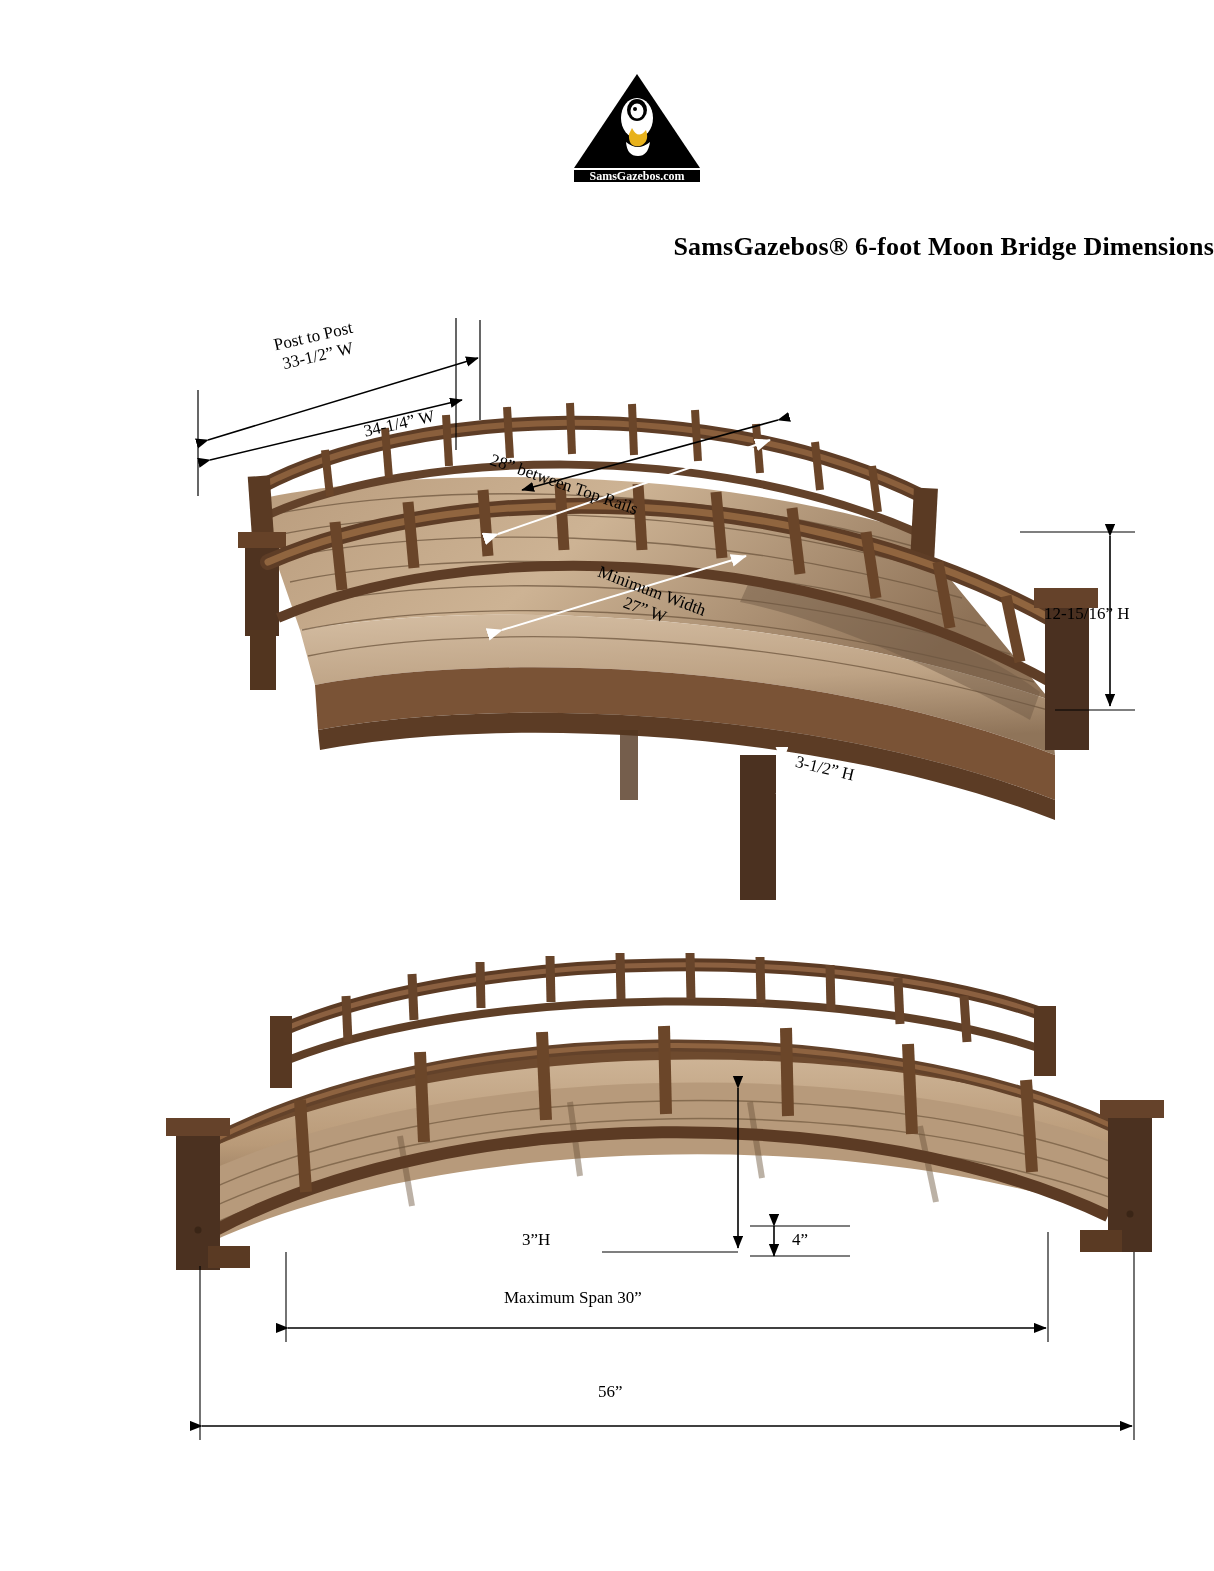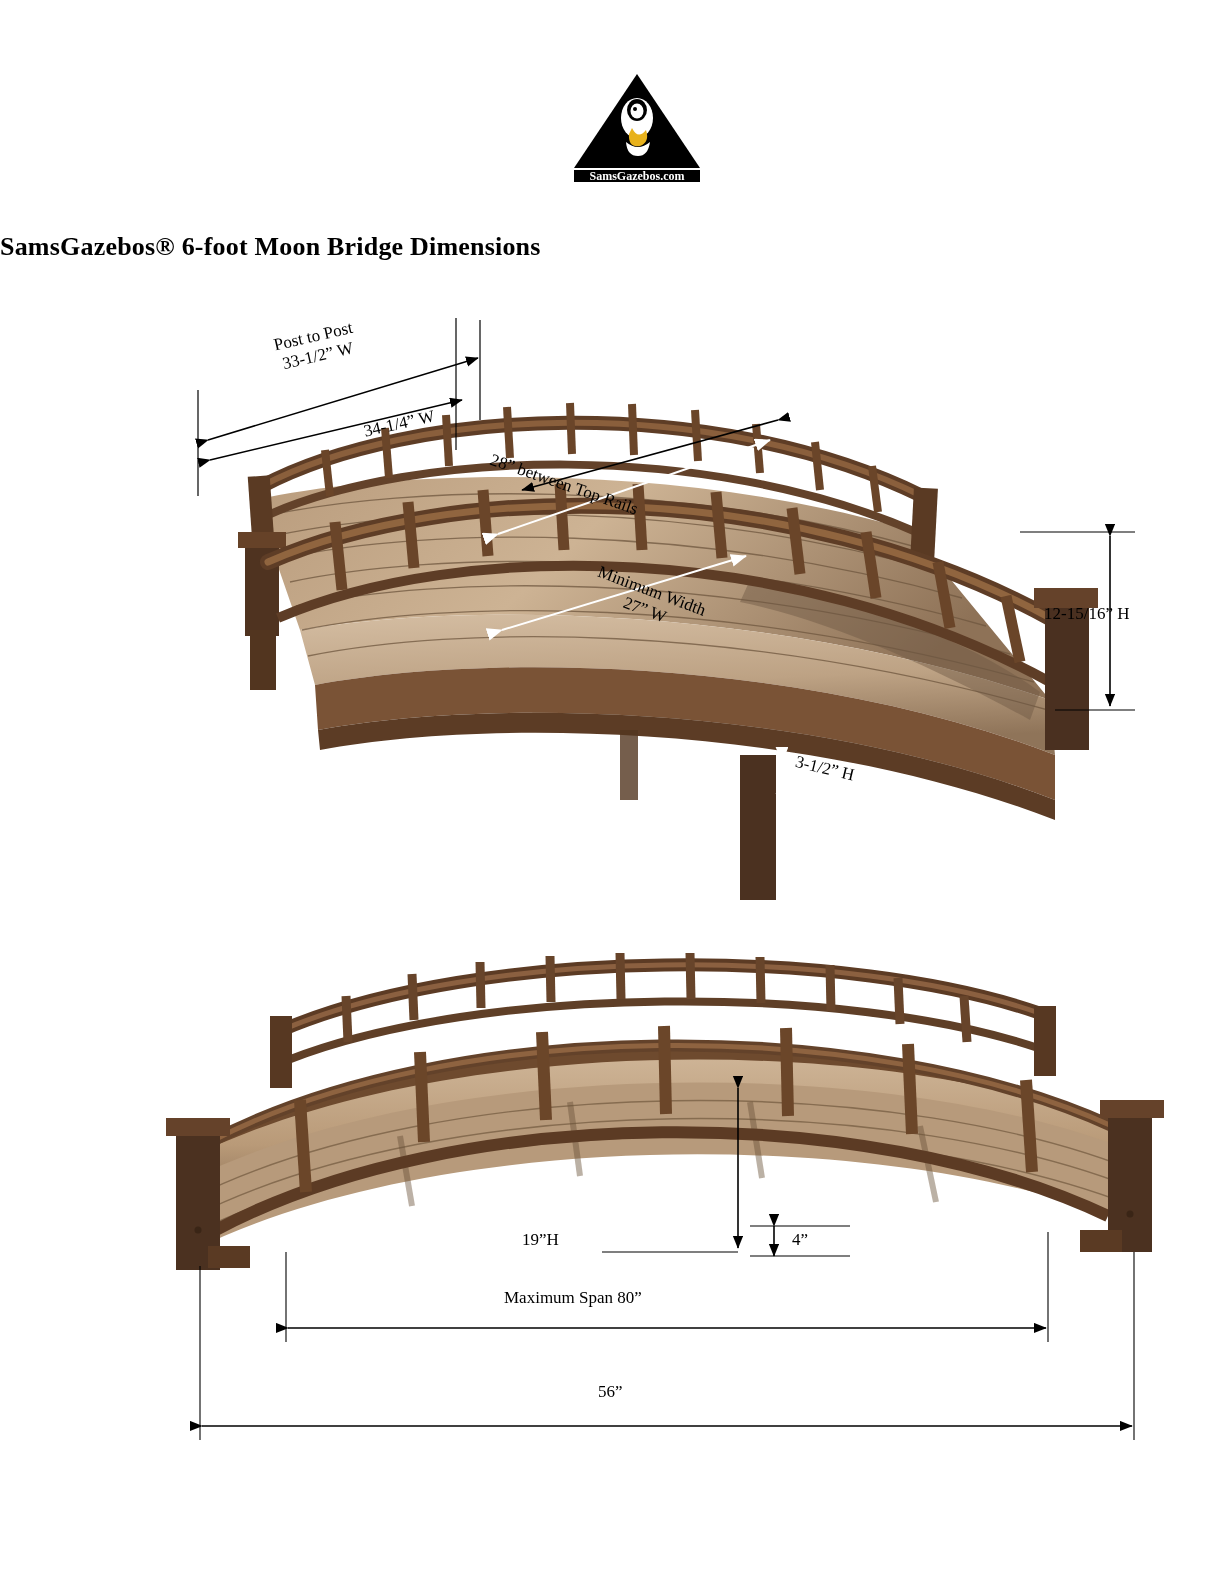--- a/index.html
+++ b/index.html
@@ -25,21 +25,21 @@
     height: 115px;
   }
   #logo .logo-svg { display: block; }
 
   
   #page-title {
     position: absolute;
     left: 0;
     top: 232px;
     width: 1214px;
-    text-align: left;
+    text-align: right;
     font-size: 26px;
     font-weight: bold;
     letter-spacing: 0.2px;
   }
 
   
   .figure {
     position: absolute;
   }
   #figure-top {
@@ -330,17 +330,17 @@
       <line x1="136" y1="322" x2="136" y2="412" stroke-width="1.1"></line>
       <line x1="898" y1="302" x2="898" y2="412" stroke-width="1.1"></line>
       <line x1="138" y1="398" x2="896" y2="398" stroke-width="1.6" marker-start="url(#ah2)" marker-end="url(#ah2)"></line>
 
       <line x1="50" y1="336" x2="50" y2="510" stroke-width="1.1"></line>
       <line x1="984" y1="322" x2="984" y2="510" stroke-width="1.1"></line>
       <line x1="52" y1="496" x2="982" y2="496" stroke-width="1.6" marker-start="url(#ah2)" marker-end="url(#ah2)"></line>
     </g>
   </svg>
 
-  <div class="dimlabel" style="left:372px; top:300px;">19”H</div>
+  <div class="dimlabel" style="left:372px; top:300px;">3”H</div>
   <div class="dimlabel" style="left:642px; top:300px;">4”</div>
-  <div class="dimlabel" style="left:354px; top:358px;">Maximum Span  80”</div>
+  <div class="dimlabel" style="left:354px; top:358px;">Maximum Span  30”</div>
   <div class="dimlabel" style="left:448px; top:452px;">56”</div>
 </div>
 
 </body></html>

